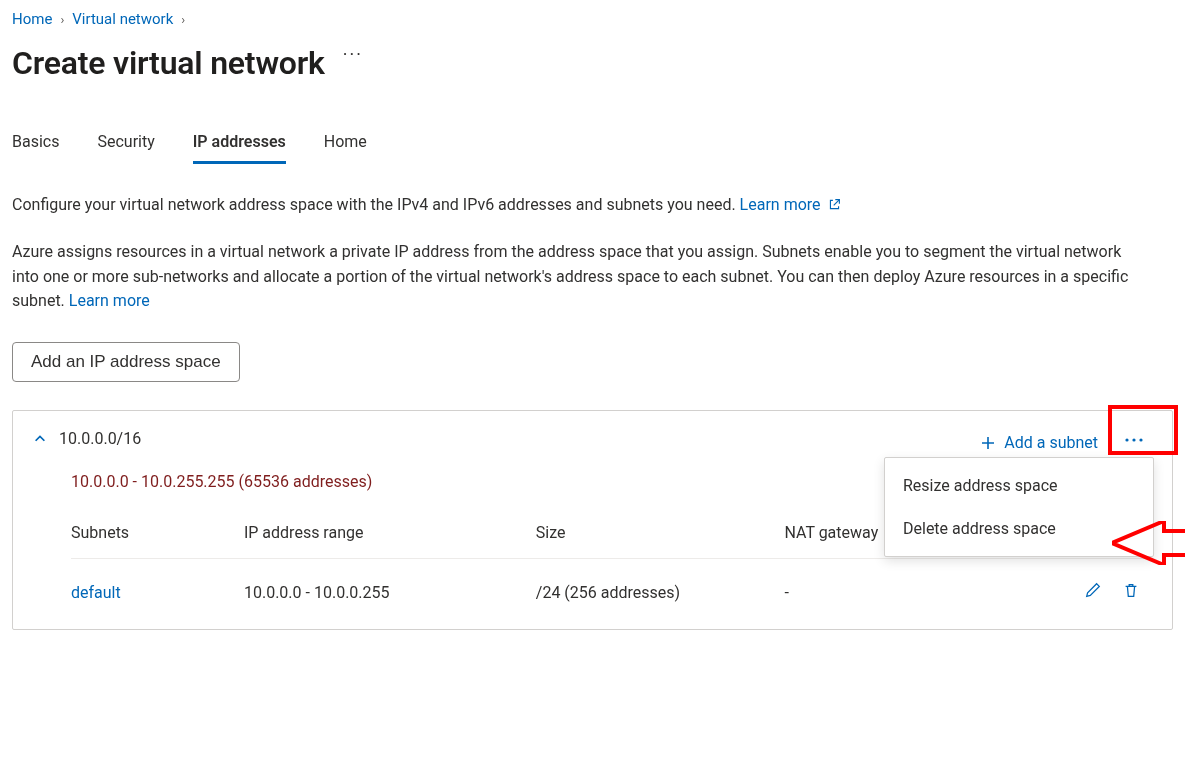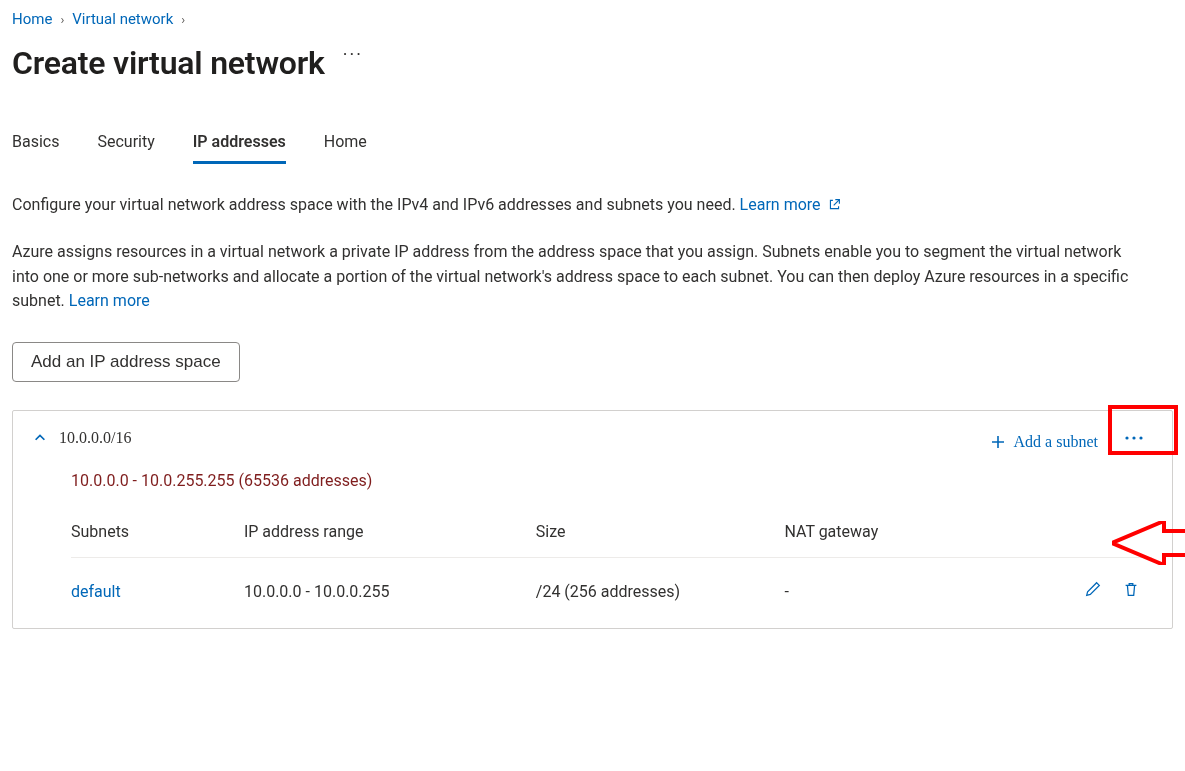--- a/index.html
+++ b/index.html
@@ -46,21 +46,21 @@
   }
 
   
   .card {
     margin-top: 28px;
     border: 1px solid #d2d0ce;
     border-radius: 2px;
     padding: 14px 20px 4px 20px;
     position: relative;
   }
-  .card-head { display: flex; align-items: center; justify-content: space-between; font-family: Liberation Serif, serif; }
+  .card-head { display: flex; align-items: center; justify-content: space-between; }
   .card-head-left { display: flex; align-items: center; gap: 12px; }
   .chevron { color: #0067b8; cursor: pointer; }
   .chevron svg { display:block; }
   .cidr { font-size: 16px; color: #323130; }
   .card-head-right { display: flex; align-items: center; gap: 18px; }
   .add-subnet { display: flex; align-items: center; gap: 8px; color: #0067b8; font-size: 16px; cursor: pointer; margin-top: 8px; }
   .card-more { color: #0067b8; cursor: pointer; padding: 4px 8px; }
   .range-line { margin: 20px 0 22px 38px; color: #7f1d1d; font-size: 16px; }
 
   
@@ -176,20 +176,24 @@
             <circle cx="3" cy="4" r="1.6"></circle>
             <circle cx="10" cy="4" r="1.6"></circle>
             <circle cx="17" cy="4" r="1.6"></circle>
           </svg>
       </div>
     </div>
   </div>
 
   <div class="range-line">10.0.0.0 - 10.0.255.255 (65536 addresses)</div>
 
+  <div class="menu">
+    <div class="menu-item">Resize address space</div>
+    <div class="menu-item">Delete address space</div>
+  </div>
 
   <div class="anno-box" style="top:-6px; right:-6px; width:70px; height:50px;"></div>
 
   <div class="anno-arrow" style="top:110px; right:-60px;">
     <svg width="120" height="44" viewBox="0 0 120 44">
       <path d="M120 10 L52 10 L52 0 L0 22 L52 44 L52 34 L120 34 Z" fill="none" stroke="#ff0000" stroke-width="4"></path>
     </svg>
   </div>
 
   <div class="subnets">

